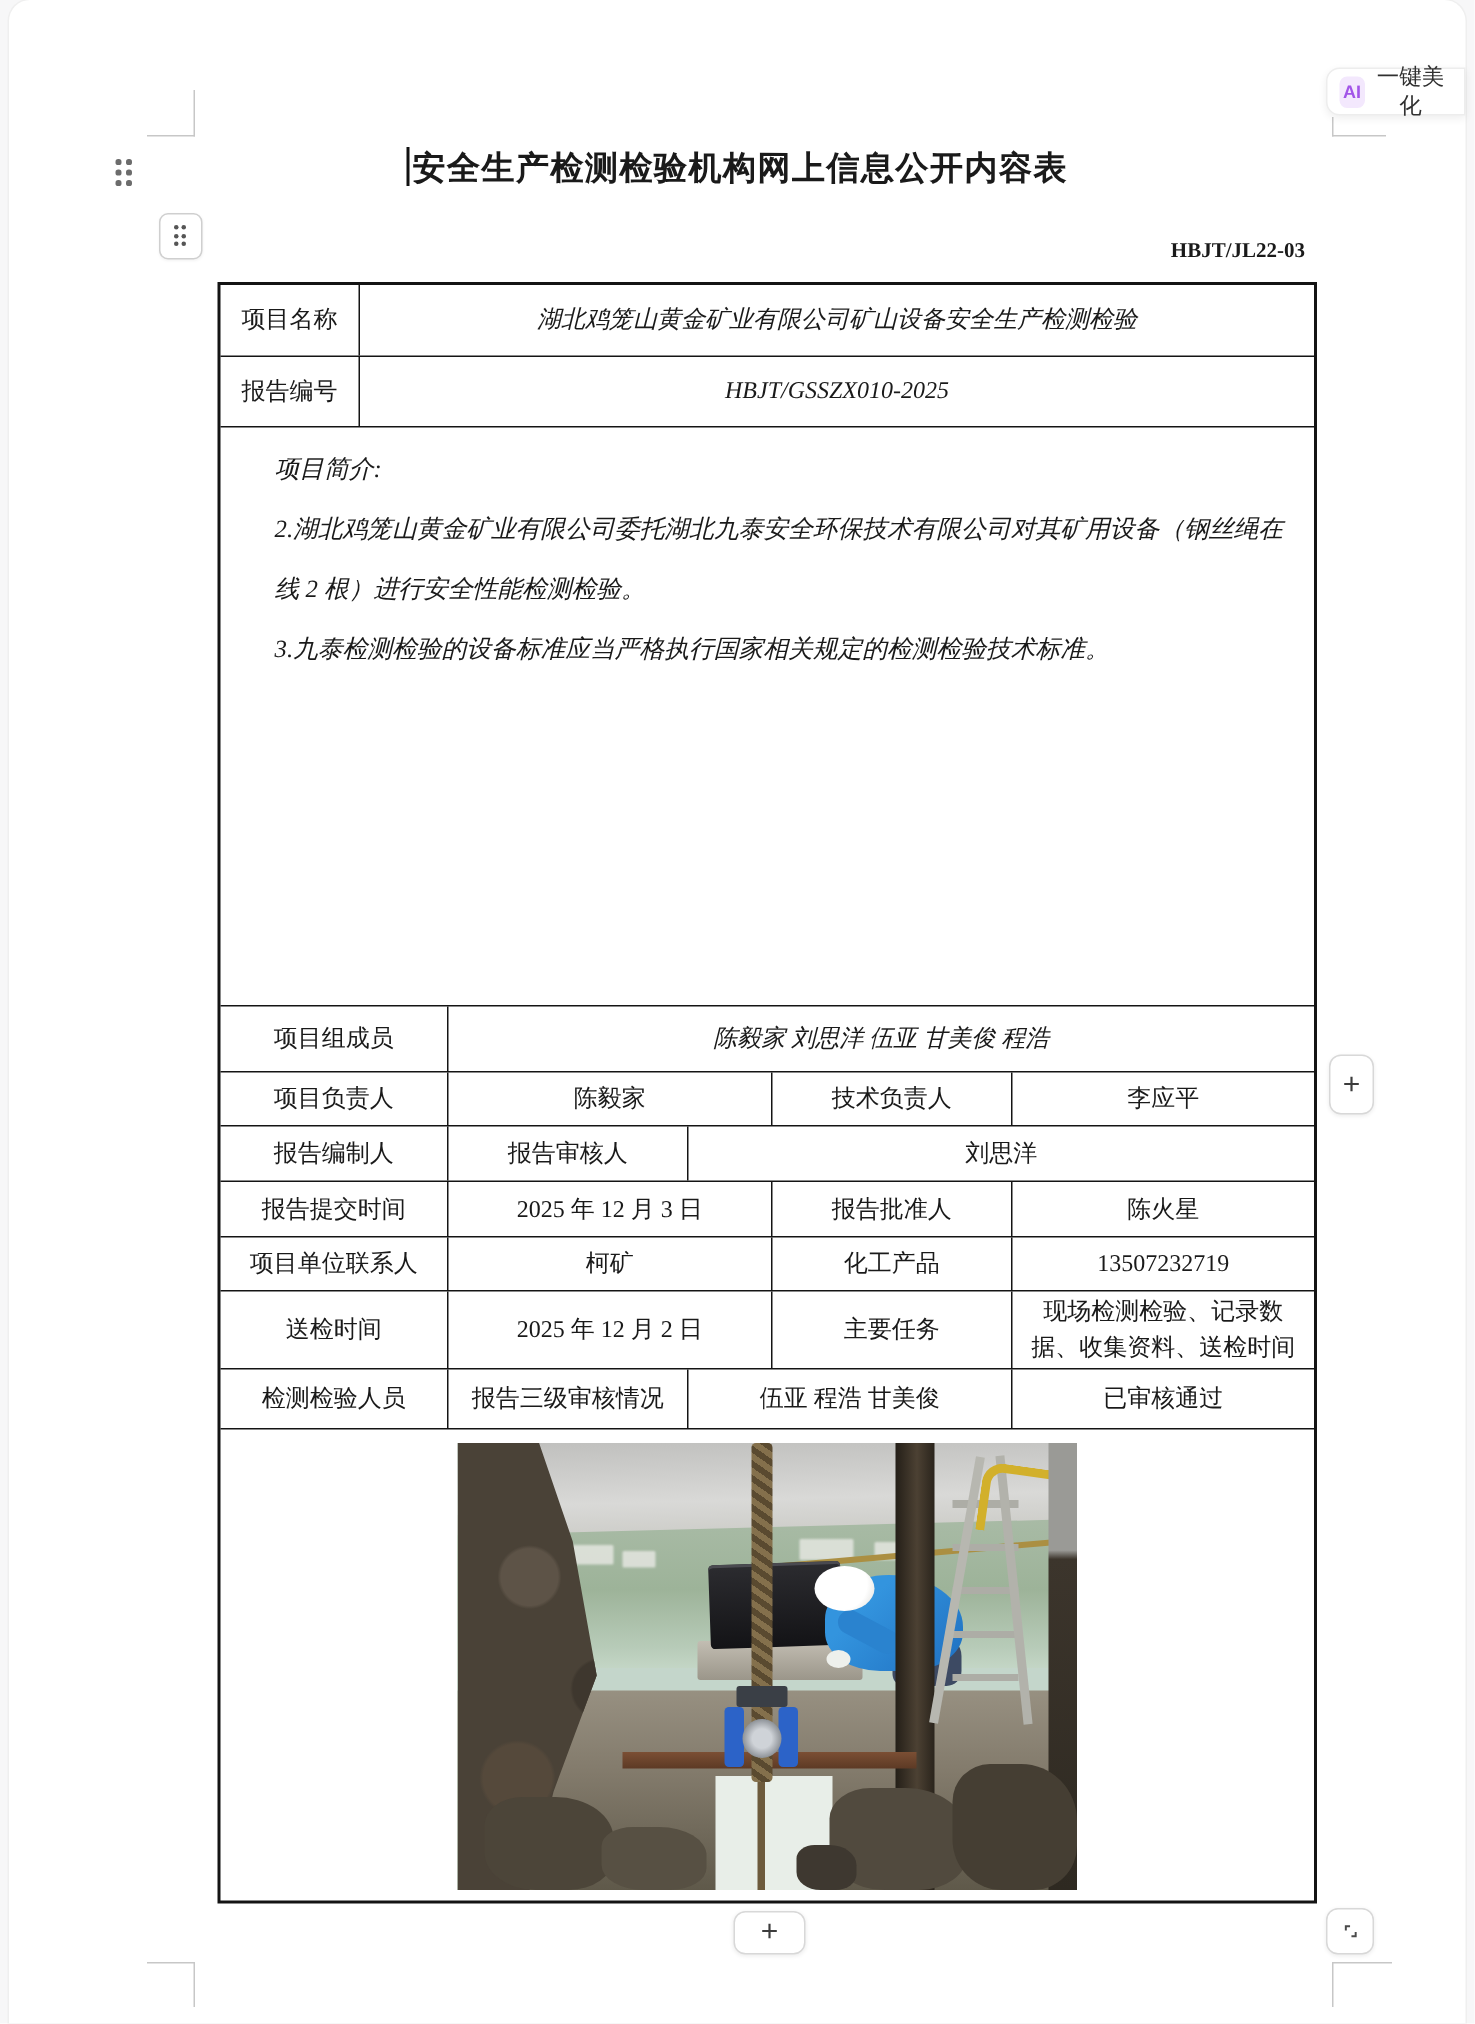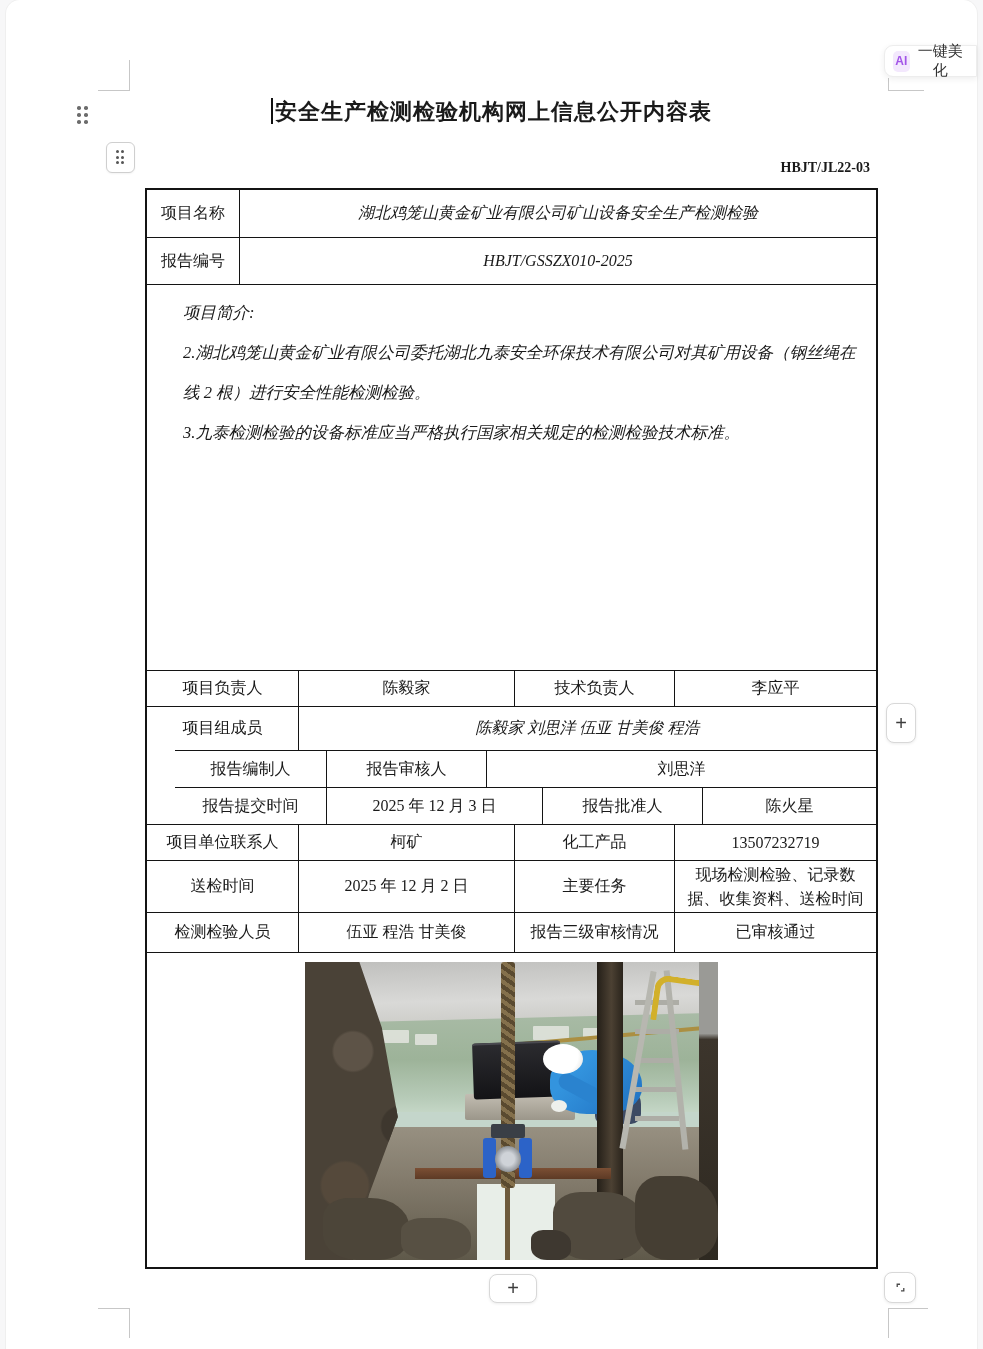--- a/index.html
+++ b/index.html
@@ -33,21 +33,21 @@
   .cell:first-child { border-left:none; }
   .lab { }
   .w-lab-sm { width:92px; flex:none; }
   .w-c1 { width:151px; flex:none; }
   .w-c2 { width:216px; flex:none; }
   .w-c3 { width:160px; flex:none; }
   .w-c4 { flex:1; }
   .grow { flex:1;font-style:italic; }
   .r47 { height:47px; }
   .r36 { height:36px; }
-  .r37 { height:37px;margin-left:28px; }
+  .r37 { height:37px; }
   .r44 { height:44px; }
   .r52 { height:52px; }
   .r40 { height:40px;font-family:Liberation Serif, serif; }
   .small-lh { line-height:24px; padding:2px 6px; }
 
   .intro-cell { height:385px; padding:8px 13px; font-size:16.5px; line-height:40px; text-align:justify; overflow:hidden; }
   .intro-cell p { text-justify:inter-ideograph; }
 
   
   .photo-row { height:315px; padding:9px 0 0 158px; }
@@ -144,32 +144,32 @@
     </div>
 
     <div class="row">
       <div class="cell grow intro-cell" style="display:block;justify-content:flex-start;text-align:left;padding-left:36px;">
         <p>项目简介:</p>
         <p>2.湖北鸡笼山黄金矿业有限公司委托湖北九泰安全环保技术有限公司对其矿用设备（钢丝绳在线 2 根）进行安全性能检测检验。</p>
         <p>3.九泰检测检验的设备标准应当严格执行国家相关规定的检测检验技术标准。</p>
       </div>
     </div>
 
+    <div class="row r44">
+      <div class="cell lab w-c1">项目组成员</div>
+      <div class="cell grow">陈毅家 刘思洋 伍亚 甘美俊 程浩</div>
+    </div>
+
     <div class="row r36">
       <div class="cell lab w-c1">项目负责人</div>
       <div class="cell w-c2">陈毅家</div>
       <div class="cell lab w-c3">技术负责人</div>
       <div class="cell w-c4">李应平</div>
     </div>
 
-    <div class="row r44">
-      <div class="cell lab w-c1">项目组成员</div>
-      <div class="cell grow">陈毅家 刘思洋 伍亚 甘美俊 程浩</div>
-    </div>
-
     <div class="row r37">
       <div class="cell lab w-c1">报告编制人</div>
       <div class="cell lab w-c3">报告审核人</div>
       <div class="cell w-c4">刘思洋</div>
     </div>
 
     <div class="row r37">
       <div class="cell lab w-c1">报告提交时间</div>
       <div class="cell w-c2">2025 年 12 月 3 日</div>
       <div class="cell lab w-c3">报告批准人</div>
@@ -185,22 +185,22 @@
 
     <div class="row r52">
       <div class="cell lab w-c1">送检时间</div>
       <div class="cell w-c2">2025 年 12 月 2 日</div>
       <div class="cell lab w-c3">主要任务</div>
       <div class="cell w-c4 small-lh">现场检测检验、记录数据、收集资料、送检时间</div>
     </div>
 
     <div class="row r40">
       <div class="cell lab w-c1">检测检验人员</div>
+      <div class="cell lab w-c3">报告三级审核情况</div>
       <div class="cell w-c2">伍亚 程浩 甘美俊</div>
-      <div class="cell lab w-c3">报告三级审核情况</div>
       <div class="cell w-c4">已审核通过</div>
     </div>
 
     <div class="row photo-row">
       <div class="photo">
         <div class="ph landscape"></div>
         <div class="ph building" style="left:70px;top:68px;width:34px;height:13px;"></div>
         <div class="ph building" style="left:110px;top:72px;width:22px;height:11px;"></div>
         <div class="ph building" style="left:228px;top:64px;width:36px;height:14px;"></div>
         <div class="ph building" style="left:278px;top:66px;width:20px;height:12px;"></div>

